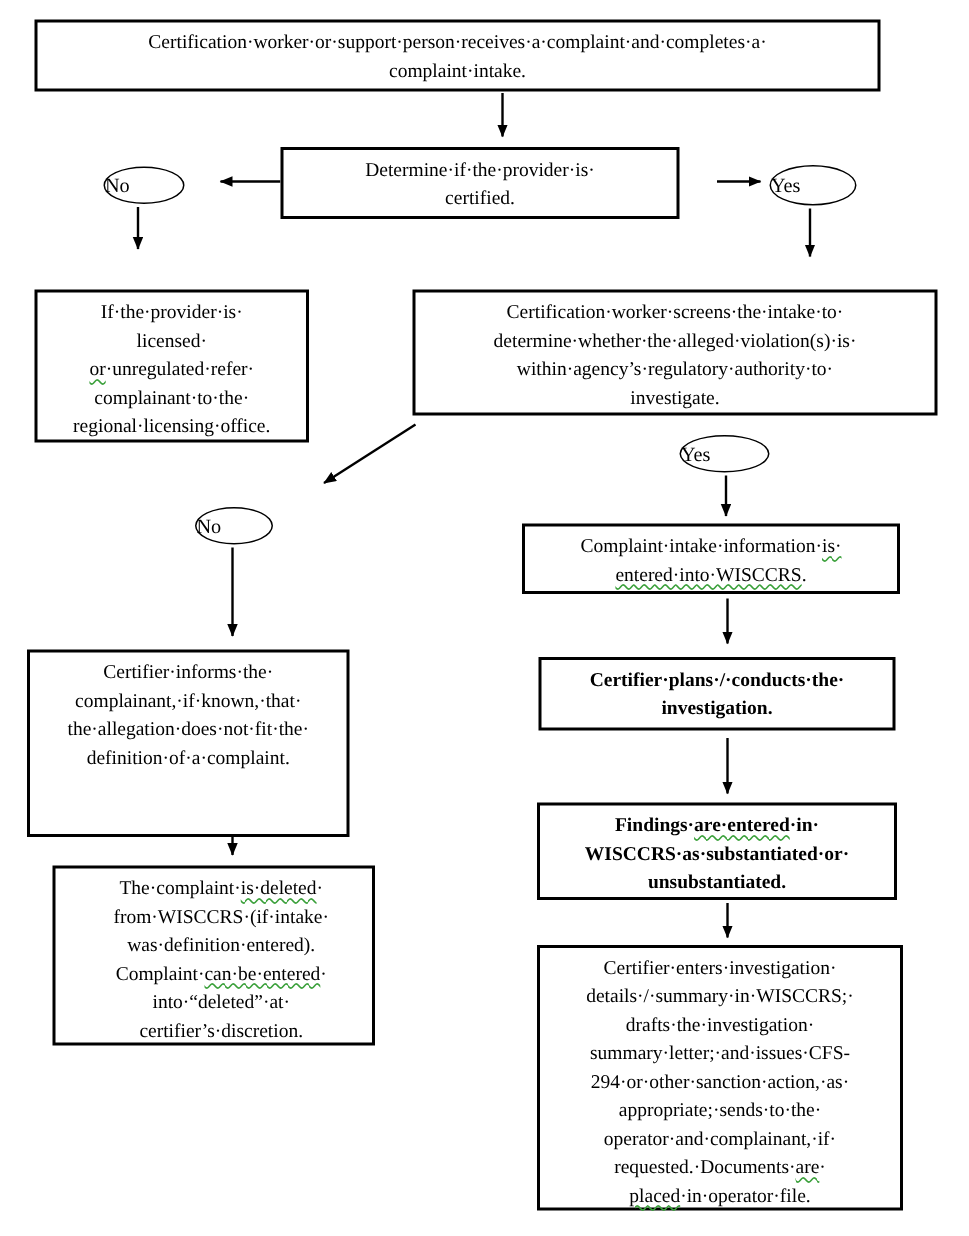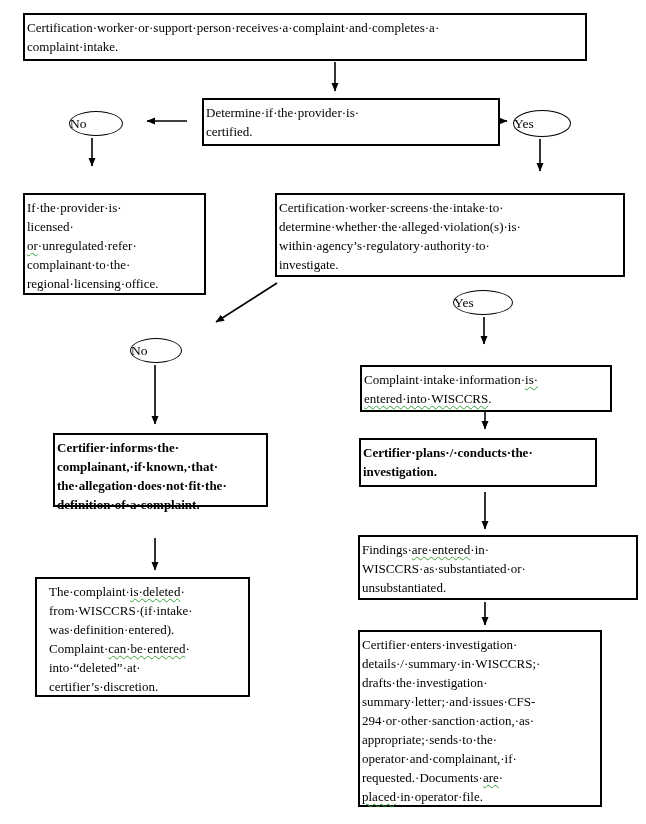--- a/index.html
+++ b/index.html
@@ -3,21 +3,21 @@
 <meta charset="utf-8">
 <style>
   :root { --ink:#000000; --line:#000000; --gram:#3aa03a; --paper:#ffffff; }
   html,body { margin:0; padding:0; background:var(--paper); }
   #canvas {
     position:relative; width:646px; height:824px; background:var(--paper);
     font-family:"Liberation Serif", serif; color:var(--ink); overflow:hidden;
   }
   .fbox {
     position:absolute; box-sizing:border-box; border:2px solid var(--line);
-    background:var(--paper); text-align:left; font-size:13px; line-height:19px;
+    background:var(--paper); text-align:center; font-size:13px; line-height:19px;
     padding:3px 2px 2px 2px; white-space:nowrap;
   }
   .oval {
     position:absolute; box-sizing:border-box; border:1.4px solid var(--line);
     border-radius:50%; background:var(--paper); display:flex; align-items:center;
     justify-content:flex-start; font-size:13.5px; line-height:1;
   }
   .gram {
     text-decoration-line:underline; text-decoration-style:wavy;
     text-decoration-color:var(--gram); text-decoration-thickness:1px;
@@ -46,21 +46,21 @@
     <line class="conn" marker-end="url(#ah)" x1="155" y1="365" x2="155" y2="424"></line>
     <line class="conn" marker-end="url(#ah)" x1="155" y1="538" x2="155" y2="570"></line>
     <line class="conn" marker-end="url(#ah)" x1="484" y1="317" x2="484" y2="344"></line>
     <line class="conn" marker-end="url(#ah)" x1="485" y1="399" x2="485" y2="429"></line>
     <line class="conn" marker-end="url(#ah)" x1="485" y1="492" x2="485" y2="529"></line>
     <line class="conn" marker-end="url(#ah)" x1="485" y1="602" x2="485" y2="625"></line>
   </svg>
 
   <div class="fbox" style="left:23px; top:13px; width:564px; height:48px;"><span>Certification·worker·or·support·person·receives·a·complaint·and·completes·a·</span><br><span>complaint·intake.</span></div>
 
-  <div class="fbox" style="left:202px; top:98px; width:298px; height:48px;"><span>Determine·if·the·provider·is·</span><br><span>certified.</span></div>
+  <div class="fbox" style="left:187px; top:98px; width:266px; height:48px;"><span>Determine·if·the·provider·is·</span><br><span>certified.</span></div>
 
   <div class="oval" style="left:69px; top:111px; width:54px; height:25px;">
     <span>No</span>
   </div>
 
   <div class="oval" style="left:513px; top:110px; width:58px; height:27px;">
     <span>Yes</span>
   </div>
 
   <div class="fbox" style="left:23px; top:193px; width:183px; height:102px;"><span>If·the·provider·is·</span><br><span>licensed·</span><br><span class="gram">or</span><span>·unregulated·refer·</span><br><span>complainant·to·the·</span><br><span>regional·licensing·office.</span></div>
@@ -68,25 +68,25 @@
   <div class="fbox" style="left:275px; top:193px; width:350px; height:84px;"><span>Certification·worker·screens·the·intake·to·</span><br><span>determine·whether·the·alleged·violation(s)·is·</span><br><span>within·agency’s·regulatory·authority·to·</span><br><span>investigate.</span></div>
 
   <div class="oval" style="left:130px; top:338px; width:52px; height:25px;">
     <span>No</span>
   </div>
 
   <div class="oval" style="left:453px; top:290px; width:60px; height:25px;">
     <span>Yes</span>
   </div>
 
-  <div class="fbox" style="left:360px; top:349px; width:252px; height:47px;margin-top:16px;"><span>Complaint·intake·information·</span><span class="gram">is·</span><br><span class="gram">entered·into·WISCCRS</span><span>.</span></div>
+  <div class="fbox" style="left:348px; top:349px; width:252px; height:47px;"><span>Complaint·intake·information·</span><span class="gram">is·</span><br><span class="gram">entered·into·WISCCRS</span><span>.</span></div>
 
   <div class="fbox" style="left:359px; top:438px; width:238px; height:49px;font-weight:bold;"><span>Certifier·plans·/·conducts·the·</span><br><span>investigation.</span></div>
 
-  <div class="fbox" style="left:358px; top:535px; width:280px; height:65px;"><span>Findings·</span><span class="gram">are·entered</span><span>·in·</span><br><span>WISCCRS·as·substantiated·or·</span><br><span>unsubstantiated.</span></div>
+  <div class="fbox" style="left:358px; top:535px; width:240px; height:65px;font-weight:bold;"><span>Findings·</span><span class="gram">are·entered</span><span>·in·</span><br><span>WISCCRS·as·substantiated·or·</span><br><span>unsubstantiated.</span></div>
 
-  <div class="fbox" style="left:53px; top:433px; width:215px; height:74px;font-weight:bold;"><span>Certifier·informs·the·</span><br><span>complainant,·if·known,·that·</span><br><span>the·allegation·does·not·fit·the·</span><br><span>definition·of·a·complaint.</span></div>
+  <div class="fbox" style="left:18px; top:433px; width:215px; height:125px;"><span>Certifier·informs·the·</span><br><span>complainant,·if·known,·that·</span><br><span>the·allegation·does·not·fit·the·</span><br><span>definition·of·a·complaint.</span></div>
 
   <div class="fbox" style="left:35px; top:577px; width:215px; height:120px;padding-left:12px;"><span>The·complaint·</span><span class="gram">is·deleted</span><span>·</span><br><span>from·WISCCRS·(if·intake·</span><br><span>was·definition·entered).</span><br><span>Complaint·</span><span class="gram">can·be·entered</span><span>·</span><br><span>into·“deleted”·at·</span><br><span>certifier’s·discretion.</span></div>
 
   <div class="fbox" style="left:358px; top:630px; width:244px; height:177px;"><span>Certifier·enters·investigation·</span><br><span>details·/·summary·in·WISCCRS;·</span><br><span>drafts·the·investigation·</span><br><span>summary·letter;·and·issues·CFS-</span><br><span>294·or·other·sanction·action,·as·</span><br><span>appropriate;·sends·to·the·</span><br><span>operator·and·complainant,·if·</span><br><span>requested.·Documents·</span><span class="gram">are</span><span>·</span><br><span class="gram">placed</span><span>·in·operator·file.</span></div>
 
 </div>
 
 </body></html>

